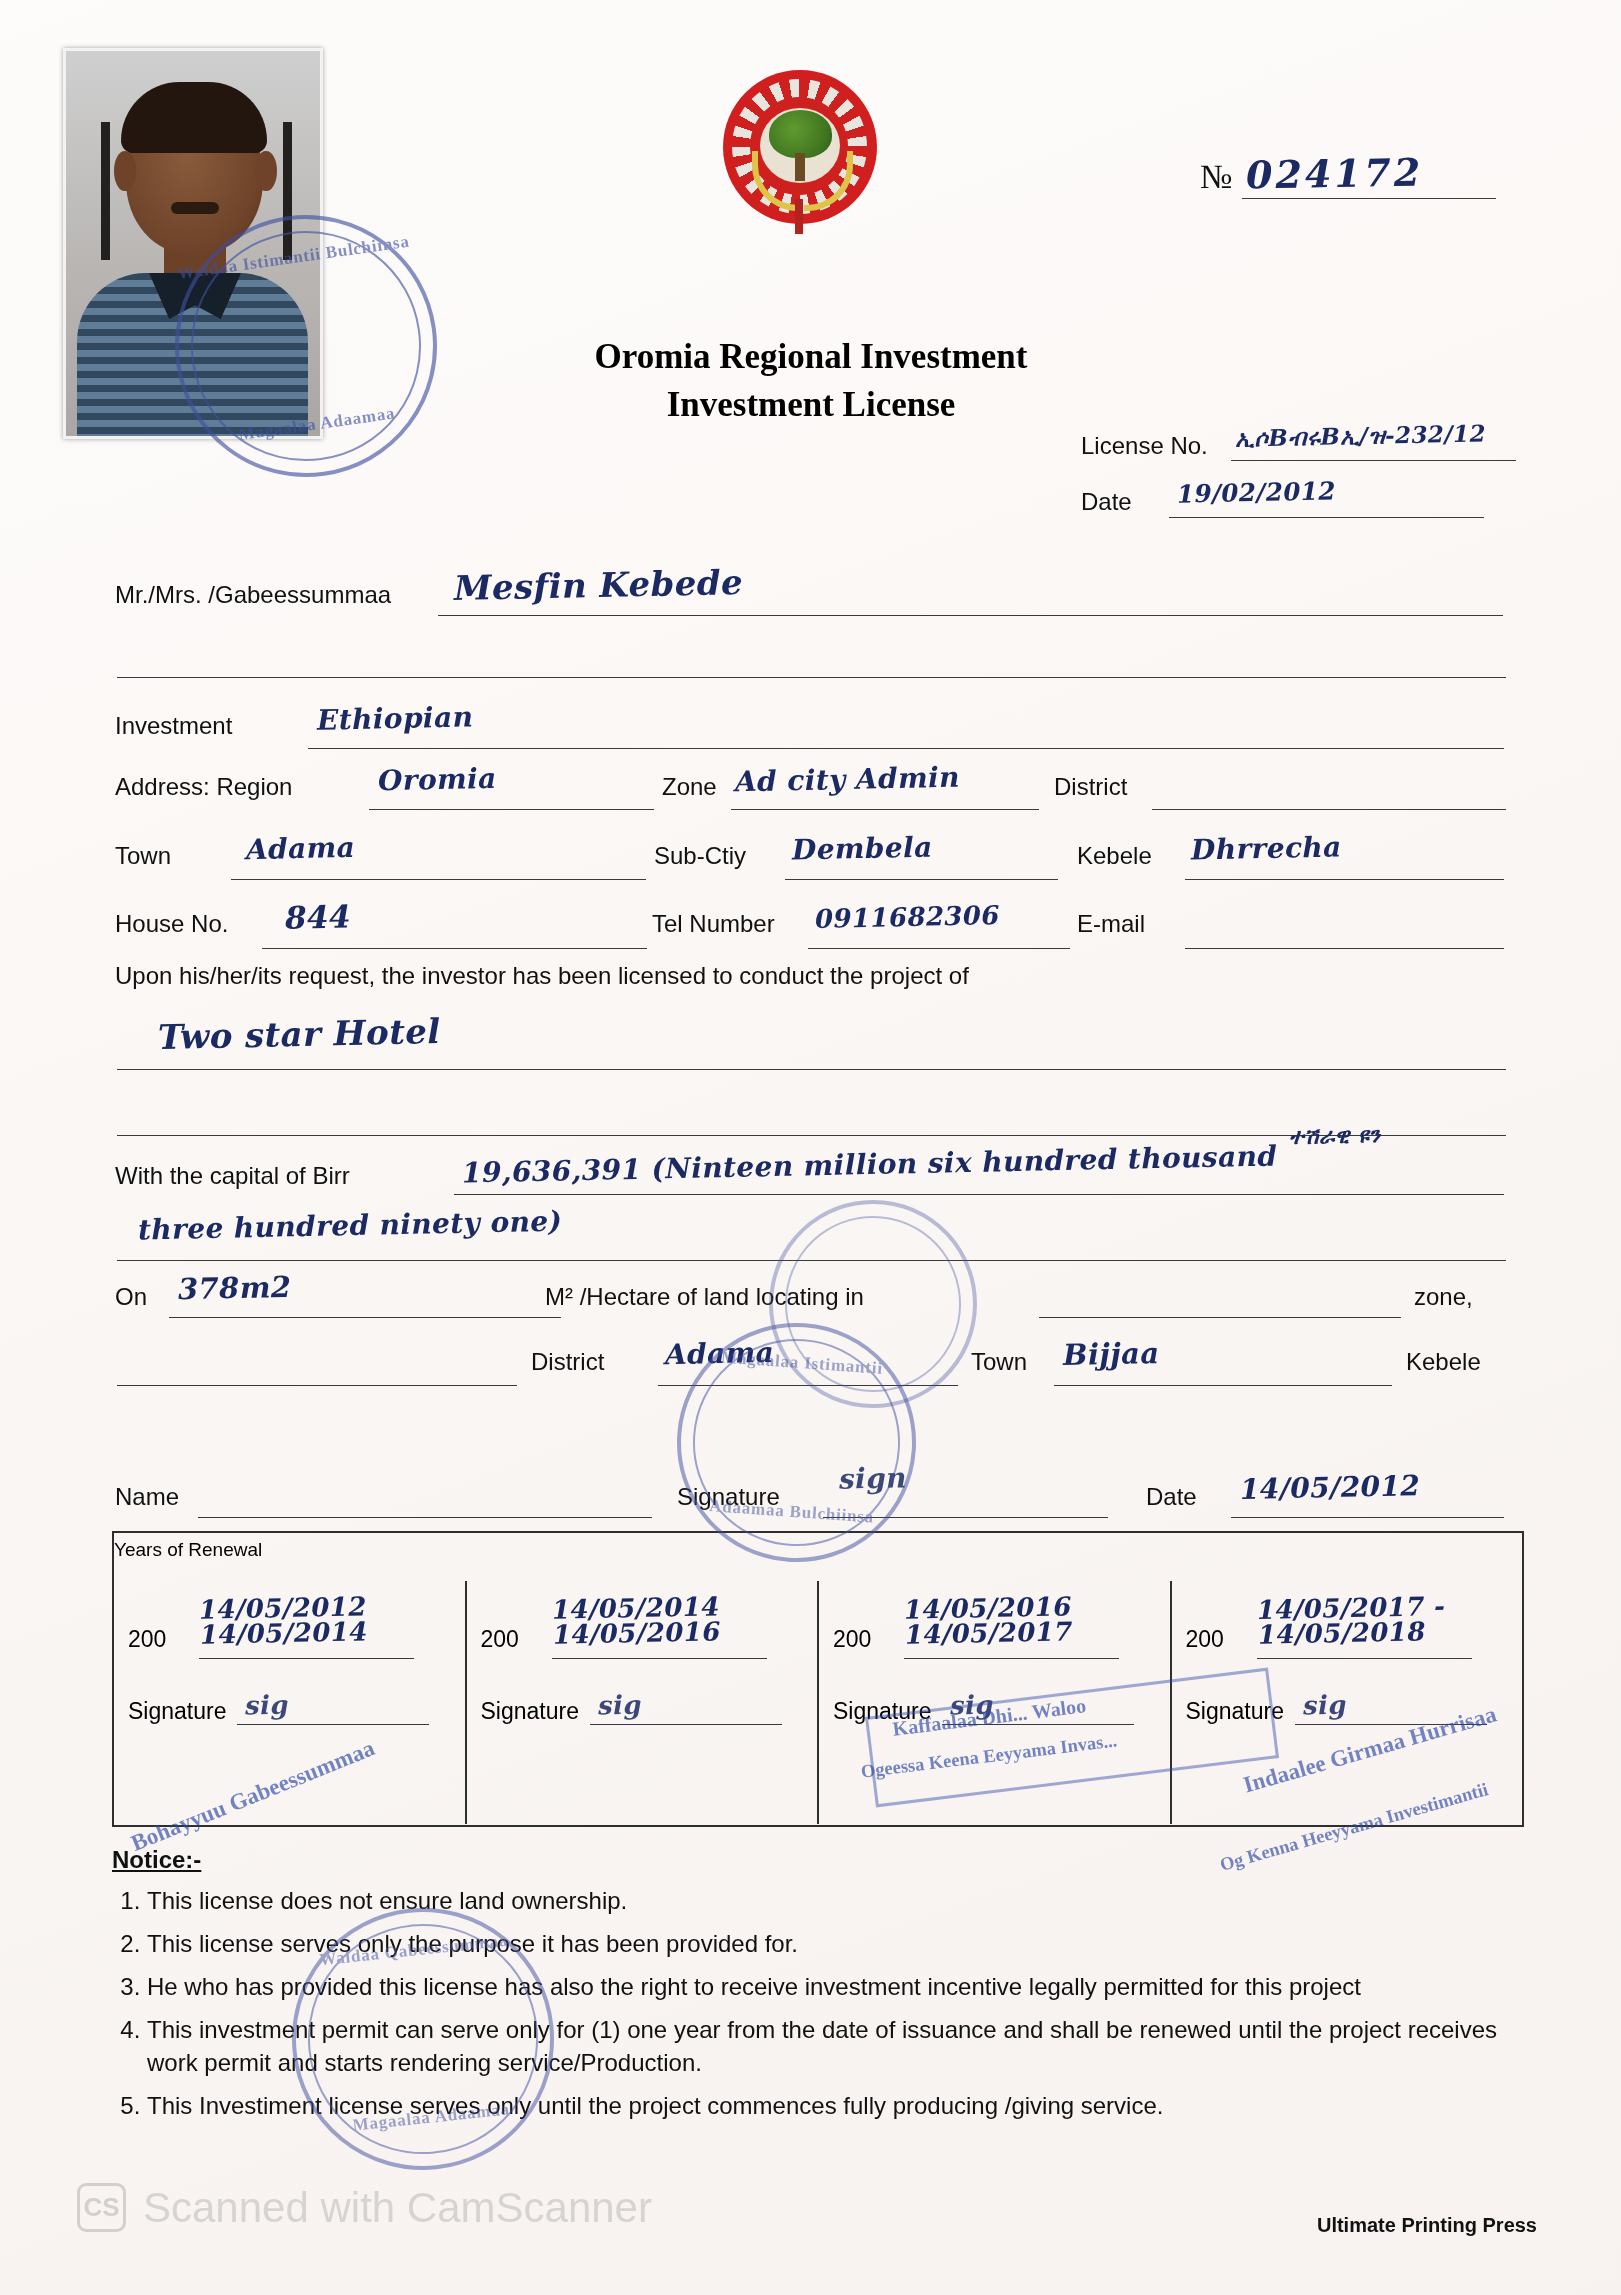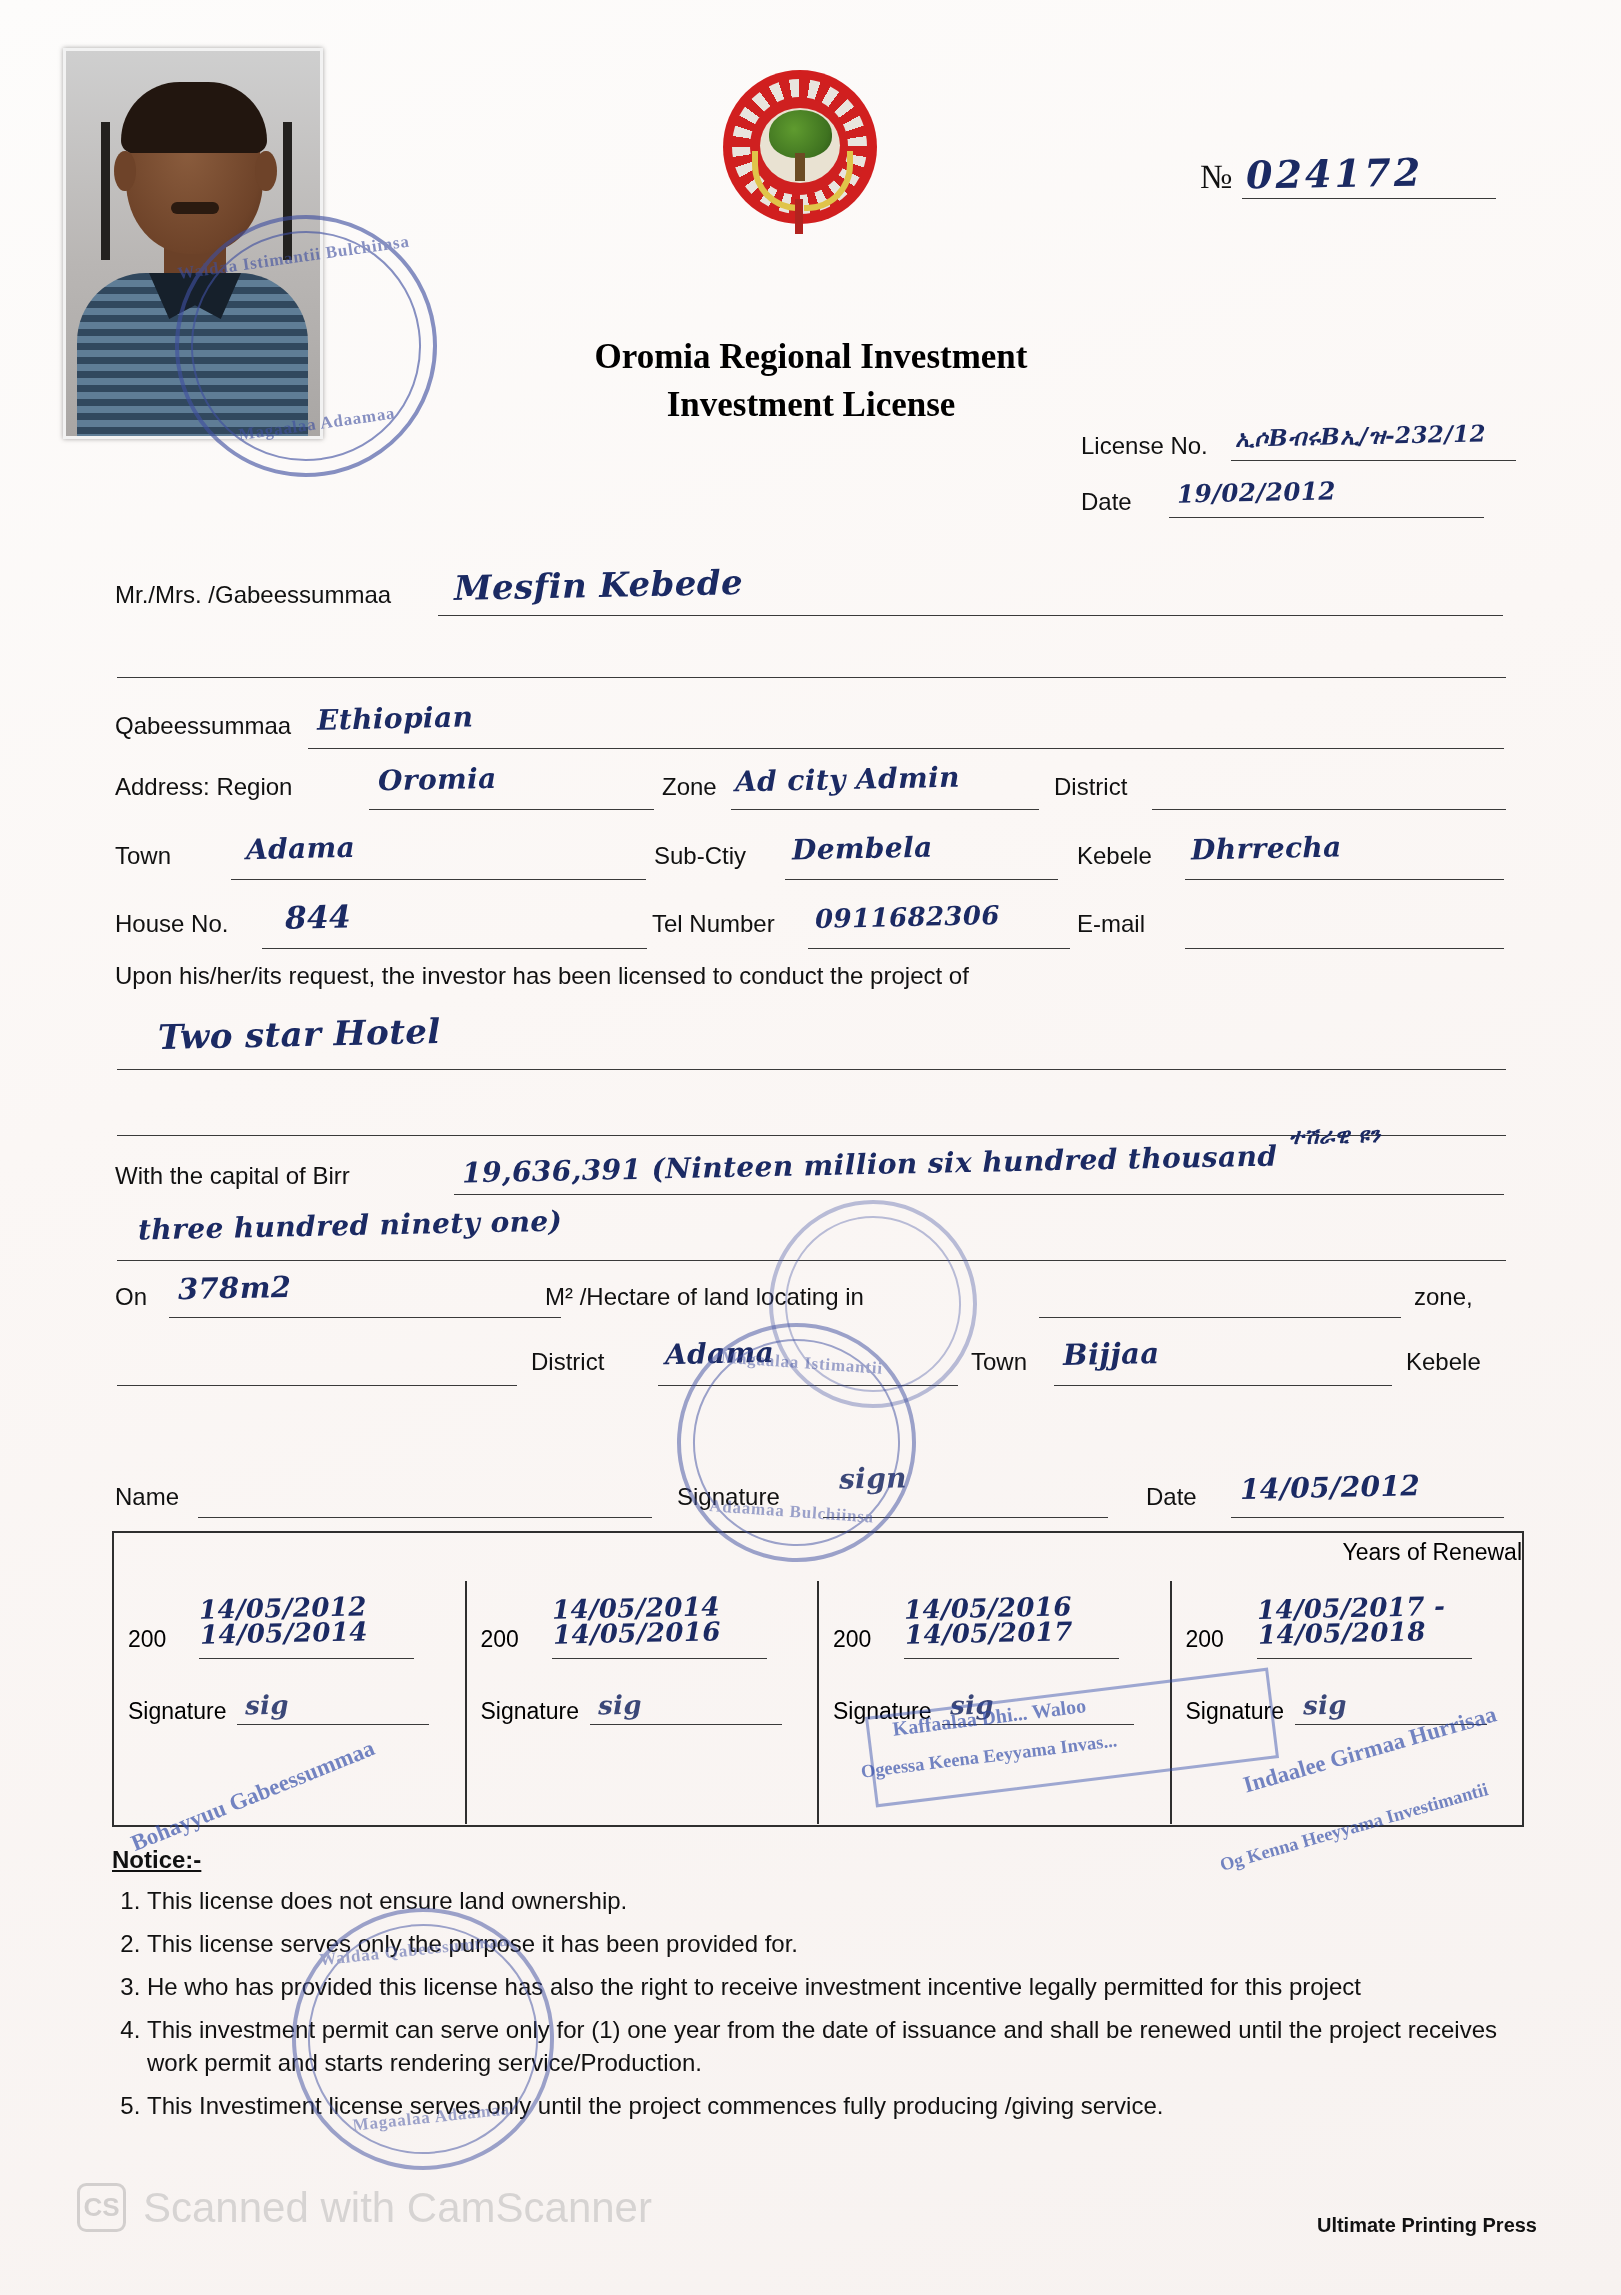--- a/index.html
+++ b/index.html
@@ -79,21 +79,21 @@
   .label{position:absolute;font-size:24px;color:#111;font-family:"Liberation Sans",sans-serif;}
   .ul{position:absolute;border-bottom:1.5px solid #3a3a3a;}
   .title1,.title2{
     position:absolute;width:100%;text-align:center;font-family:"Liberation Serif",serif;
     font-weight:bold;color:#000;
   }
   .title1{top:337px;font-size:35px;}
   .title2{top:385px;font-size:35px;}
   
   #renewal{position:absolute;left:112px;top:1531px;width:1408px;height:292px;border:2.3px solid #2f2f2f;}
-  #renewal .hdr{position:absolute;left:0;top:0;width:100%;text-align:right;font-size:23px;padding-top:6.2px;}
+  #renewal .hdr{position:absolute;left:0;top:0;width:100%;text-align:left;font-size:19px;padding-top:6.2px;}
   #renewal .cols{position:absolute;left:0;top:48px;width:100%;height:243px;display:flex;}
   #renewal .cell{flex:1;border-right:2.3px solid #2f2f2f;position:relative;}
   #renewal .cell:last-child{border-right:none;}
   #renewal .c200{position:absolute;left:14px;top:45px;font-size:23px;}
   #renewal .cyears{position:absolute;left:85px;top:12.3px;}
   #renewal .csig{position:absolute;left:14px;top:117px;font-size:23px;}
   #renewal .csigline{position:absolute;left:123px;top:143px;width:192px;border-bottom:1.5px solid #3a3a3a;}
   #renewal .cyearline{position:absolute;left:85px;top:77px;width:215px;border-bottom:1.5px solid #3a3a3a;}
   #renewal .csigval{position:absolute;left:131px;top:109px;}
   
@@ -170,21 +170,21 @@
 
   <div class="label" style="left:1081px;top:488px;">Date</div>
   <div class="hw small" style="position:absolute;left:1177px;top:478px;font-size:24.6px;">19/02/2012</div>
   <div class="ul" style="left:1169px;top:517px;width:315px;"></div>
 
   <div class="label" style="left:115px;top:581px;">Mr./Mrs. /Gabeessummaa</div>
   <div class="hw" style="position:absolute;left:454px;top:565px;font-size:34px;">Mesfin Kebede</div>
   <div class="ul" style="left:438px;top:615px;width:1065px;"></div>
   <div class="ul" style="left:117px;top:677px;width:1389px;"></div>
 
-  <div class="label" style="left:115px;top:712px;">Qabeessummaa</div>
+  <div class="label" style="left:115px;top:712px;">Investment</div>
   <div class="hw" style="position:absolute;left:317px;top:702px;font-size:28px;">Ethiopian</div>
   <div class="ul" style="left:308px;top:748px;width:1196px;"></div>
 
   <div class="label" style="left:115px;top:773px;">Address: Region</div>
   <div class="hw" style="position:absolute;left:378px;top:763px;font-size:28px;">Oromia</div>
   <div class="ul" style="left:369px;top:809px;width:285px;"></div>
   <div class="label" style="left:662px;top:773px;">Zone</div>
   <div class="hw" style="position:absolute;left:735px;top:763px;font-size:28px;">Ad city Admin</div>
   <div class="ul" style="left:731px;top:809px;width:308px;"></div>
   <div class="label" style="left:1054px;top:773px;">District</div>

